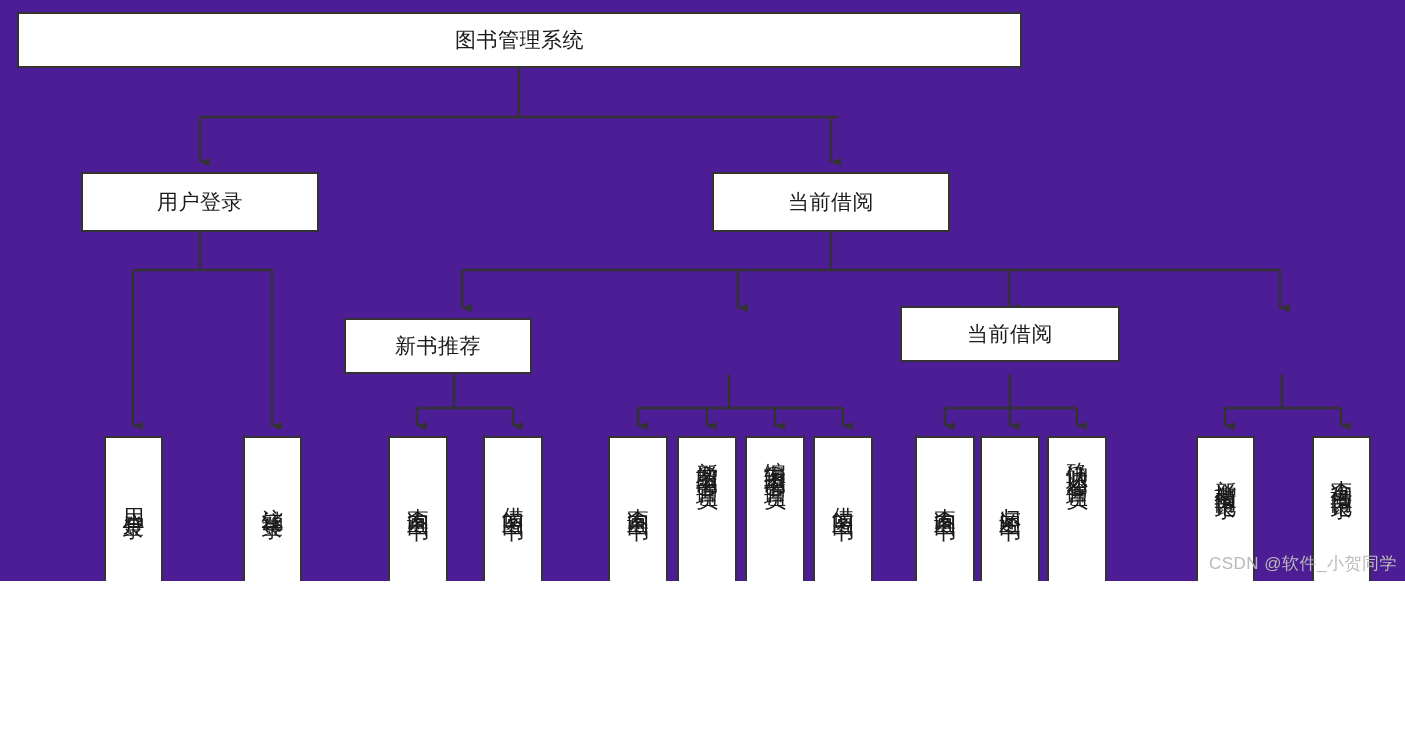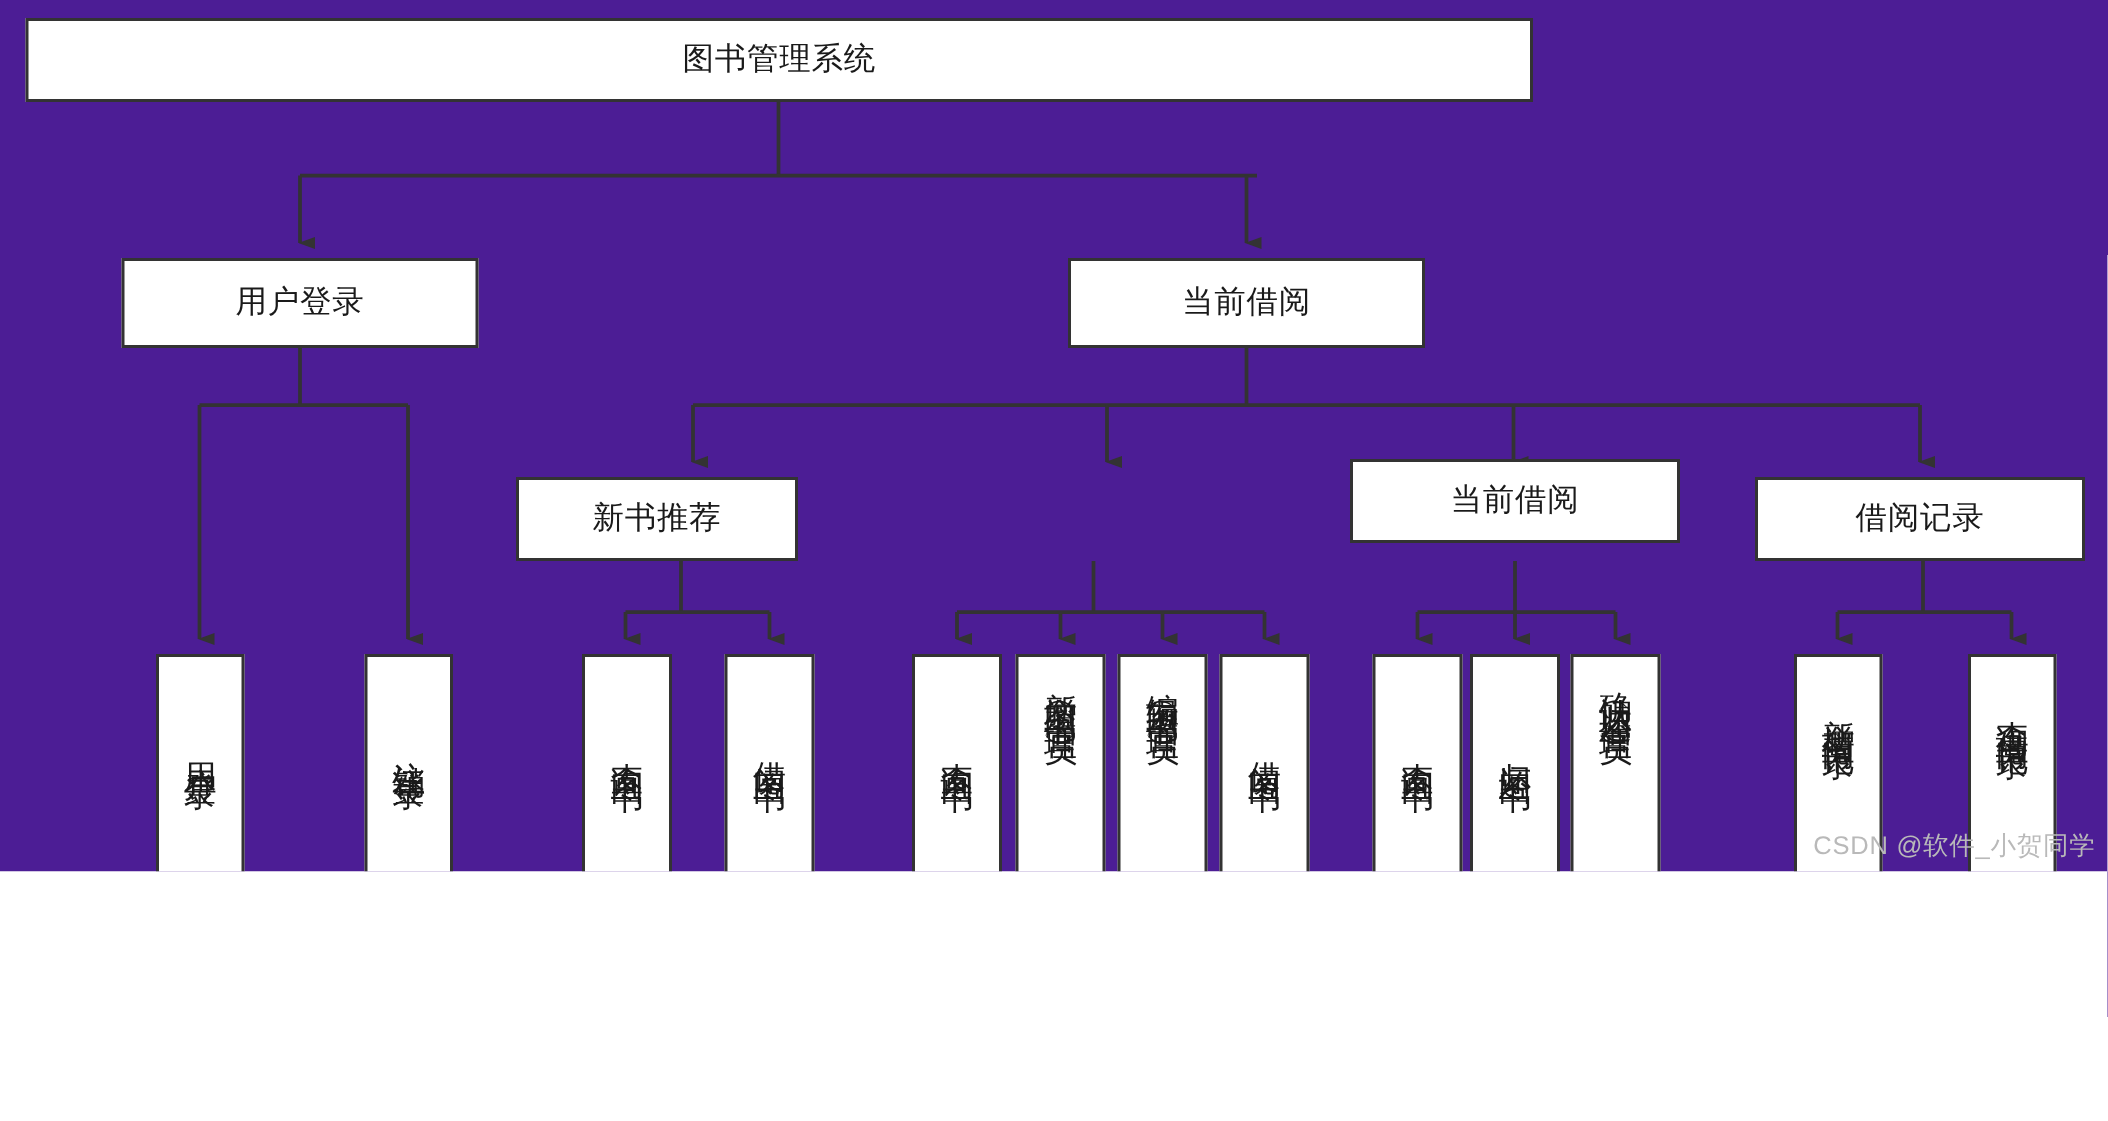--- a/index.html
+++ b/index.html
@@ -142,23 +142,20 @@
   <div class="node-box node-horizontal" style="left: 712px; top: 172px; width: 238px; height: 60px;">
     <span class="node-label">当前借阅</span>
   </div>
 
   <div class="node-box node-horizontal" style="left: 344px; top: 318px; width: 188px; height: 56px;">
     <span class="node-label">新书推荐</span>
   </div>
   <div class="node-box node-horizontal" style="left: 900px; top: 306px; width: 220px; height: 56px;">
     <span class="node-label">当前借阅</span>
   </div>
-  <div class="node-box node-horizontal" style="left: 1170px; top: 318px; width: 220px; height: 56px;">
-    <span class="node-label">借阅记录</span>
-  </div>
 
   <div class="node-box node-vertical short" style="left: 104px; top: 436px; width: 59px; height: 298px;">
     <span class="node-label">用户登录</span>
   </div>
   <div class="node-box node-vertical short" style="left: 243px; top: 436px; width: 59px; height: 298px;">
     <span class="node-label">注销登录</span>
   </div>
   <div class="node-box node-vertical short" style="left: 388px; top: 436px; width: 60px; height: 298px;">
     <span class="node-label">查询图书</span>
   </div>

